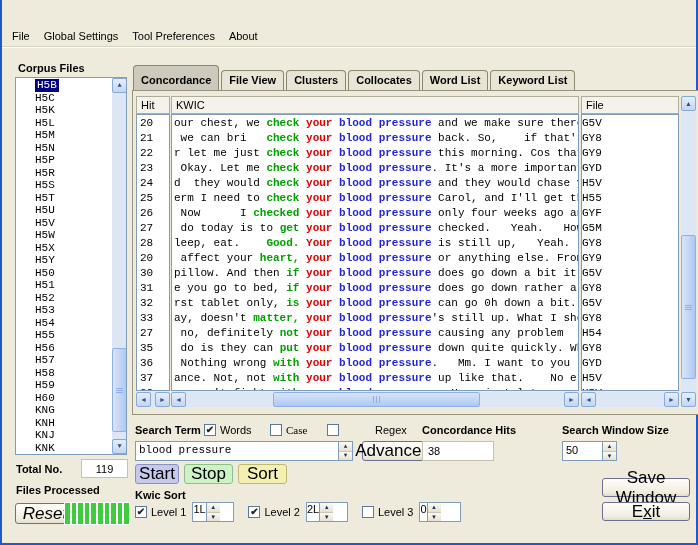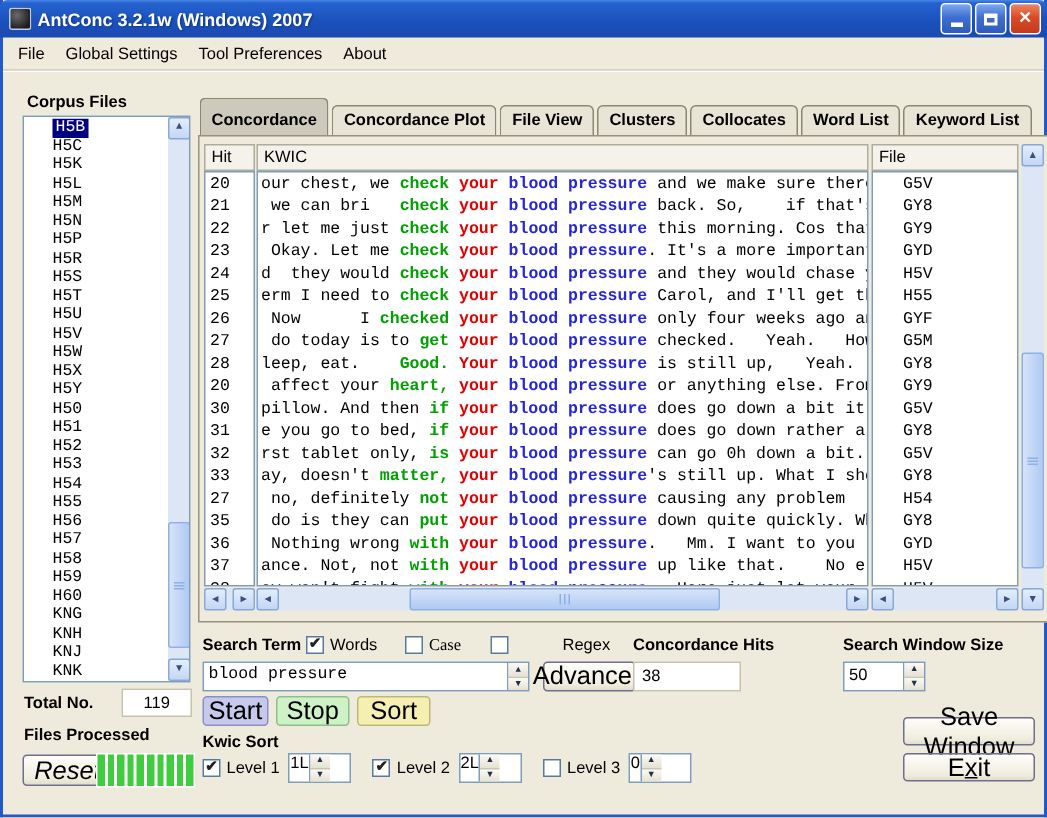--- a/index.html
+++ b/index.html
@@ -87,21 +87,21 @@
     background:var(--cream);}
   .col-header{position:absolute;top:5px;height:18px;background:#F4F2EA;border:1px solid #AEAC9A;
     display:flex;align-items:center;padding:0 4px;}
   .hdr-hit{left:3px;width:34px;}
   .hdr-kwic{left:38px;width:408px;}
   .hdr-file{left:448px;width:98px;}
   .pane{position:absolute;top:23px;height:277px;background:#fff;border:1px solid var(--bdr);
     overflow:hidden;font-size:11px;line-height:15px;white-space:pre;}
   .pane-hit{left:3px;width:34px;padding:1px 0 0 3px;}
   .pane-kwic{left:38px;width:408px;padding:1px 0 0 2px;}
-  .pane-file{left:448px;width:98px;padding:1px 0 0 20px;}
+  .pane-file{left:448px;width:98px;padding:1px 0 0 0;}
   .kw-g{color:var(--green);font-weight:bold;}
   .kw-r{color:var(--red);font-weight:bold;}
   .kw-b{color:var(--blue);font-weight:bold;}
   
   .lbl-searchterm{position:absolute;left:133px;top:424px;}
   .cb-words{position:absolute;left:202px;top:424px;}
   .cb-case{position:absolute;left:268px;top:424px;font-family:Liberation Serif, serif;}
   .cb-regex{position:absolute;left:325px;top:424px;gap:36px;}
   .lbl-hits{position:absolute;left:420px;top:424px;}
   .lbl-winsize{position:absolute;left:560px;top:424px;}
@@ -119,33 +119,20 @@
   .levels .lvl-spin{position:relative;width:42px;height:20px;margin-right:14px;display:flex;
     background:#fff;border:1px solid var(--bdr);}
   .save-btn{left:600px;top:478px;width:88px;height:19px;}
   .exit-btn{left:600px;top:502px;width:88px;height:19px;}
 </style>
 </head>
 <body>
 
 <div class="window">
 
-  <div class="titlebar">
-    <span class="app-icon"></span>
-    <span class="title-text">AntConc 3.2.1w (Windows) 2007</span>
-    <span class="winbtns">
-      <span class="wbtn">
-          <i class="minbar"></i>
-        </span>
-      <span class="wbtn">
-          <i class="maxbox"></i>
-        </span>
-      <span class="wbtn close">✕</span>
-    </span>
-  </div>
 
   <div class="menubar">
       <span class="menu-item">File</span>
       <span class="menu-item">Global Settings</span>
       <span class="menu-item">Tool Preferences</span>
       <span class="menu-item">About</span>
     </div>
 
   <div class="bold-label corpus-label">Corpus Files</div>
   <div class="corpus-list mono">
@@ -172,21 +159,20 @@
       <i></i>
       <i></i>
       <i></i>
       <i></i>
       <i></i>
       <i></i>
     </div>
 
   <div class="tabs">
       <span class="tab active">Concordance</span>
-      <span class="tab">Concordance Plot</span>
       <span class="tab">File View</span>
       <span class="tab">Clusters</span>
       <span class="tab">Collocates</span>
       <span class="tab">Word List</span>
       <span class="tab">Keyword List</span>
     </div>
 
   <div class="tab-frame">
     <div class="col-header hdr-hit">Hit</div>
     <div class="col-header hdr-kwic">KWIC</div>

